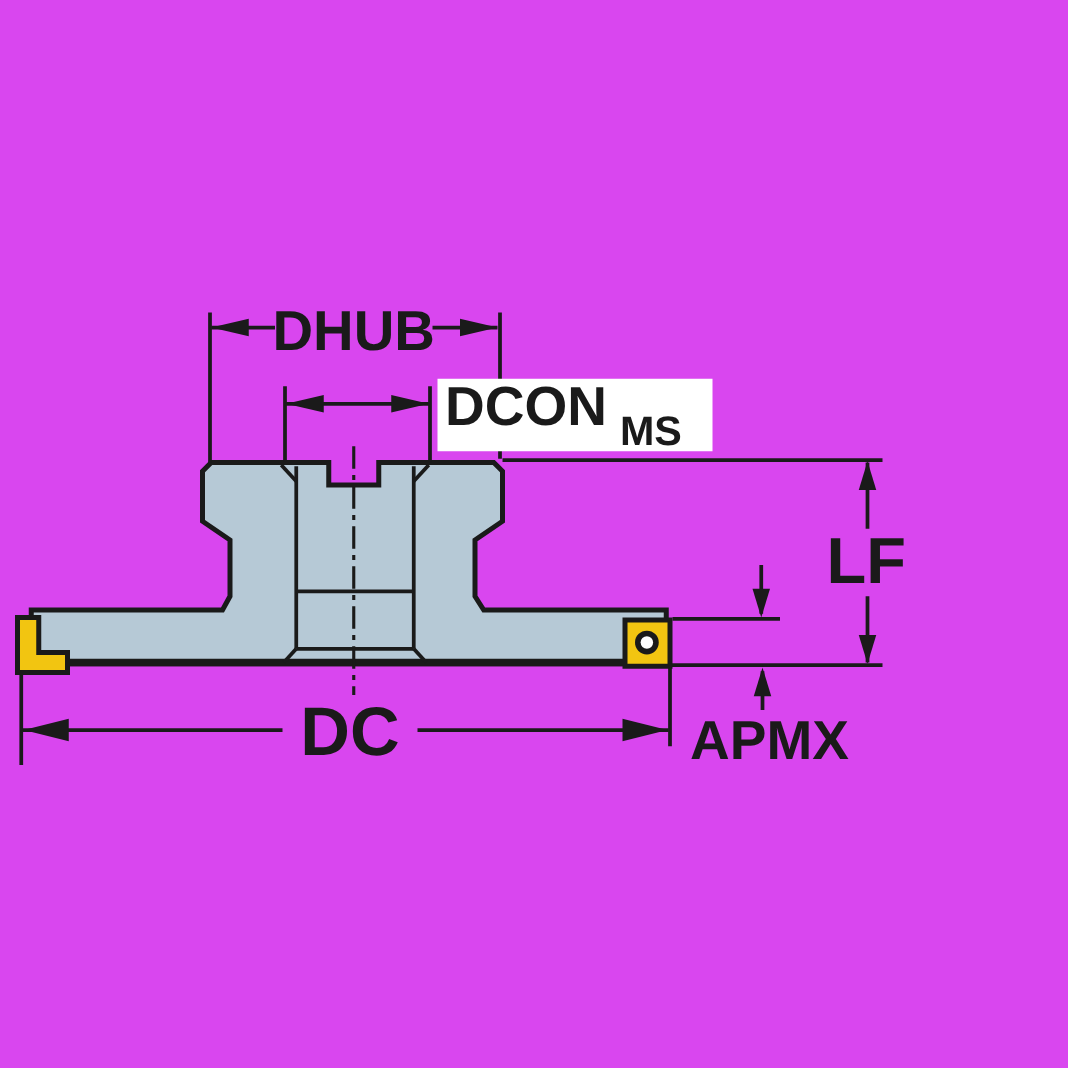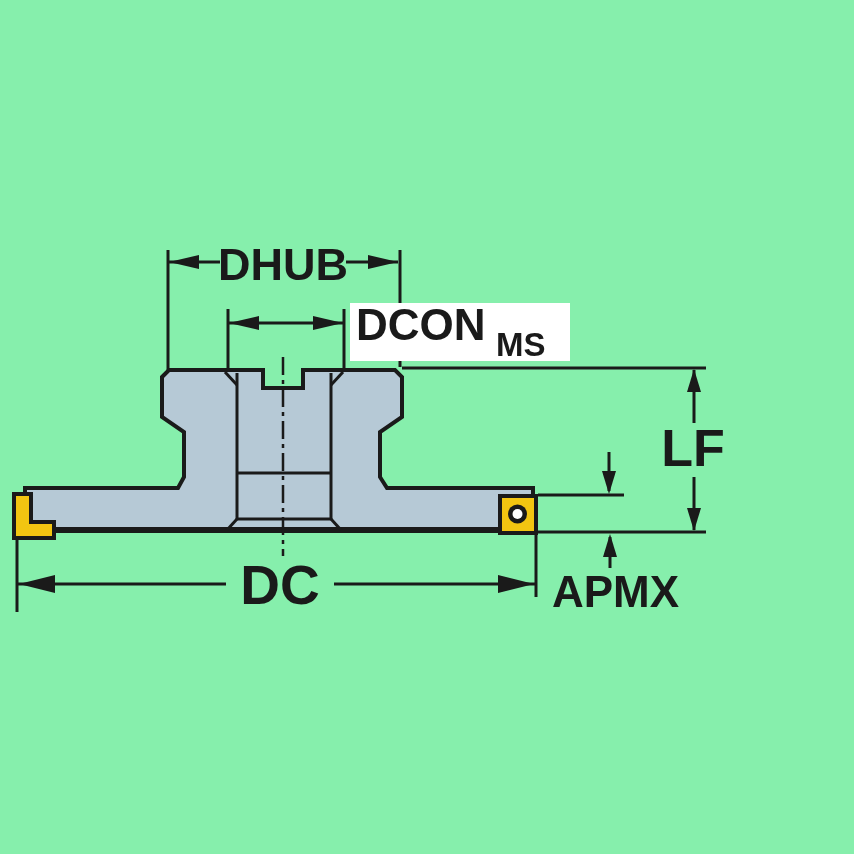--- a/index.html
+++ b/index.html
@@ -7,21 +7,21 @@
     padding: 0;
     width: 854px;
     height: 854px;
     background: #ffffff;
     overflow: hidden;
   }
   .canvas-wrap {
     position: relative;
     width: 854px;
     height: 854px;
-    background: #86efac;
+    background: #d946ef;
   }
   svg { display: block; }
   .dim-label {
     font-family: "Liberation Sans", sans-serif;
     font-weight: bold;
     fill: #1a1a1a;
   }
   .lbl-dhub { font-size: 45px; }
   .lbl-dcon { font-size: 44px; }
   .lbl-dcon-sub { font-size: 33px; }

